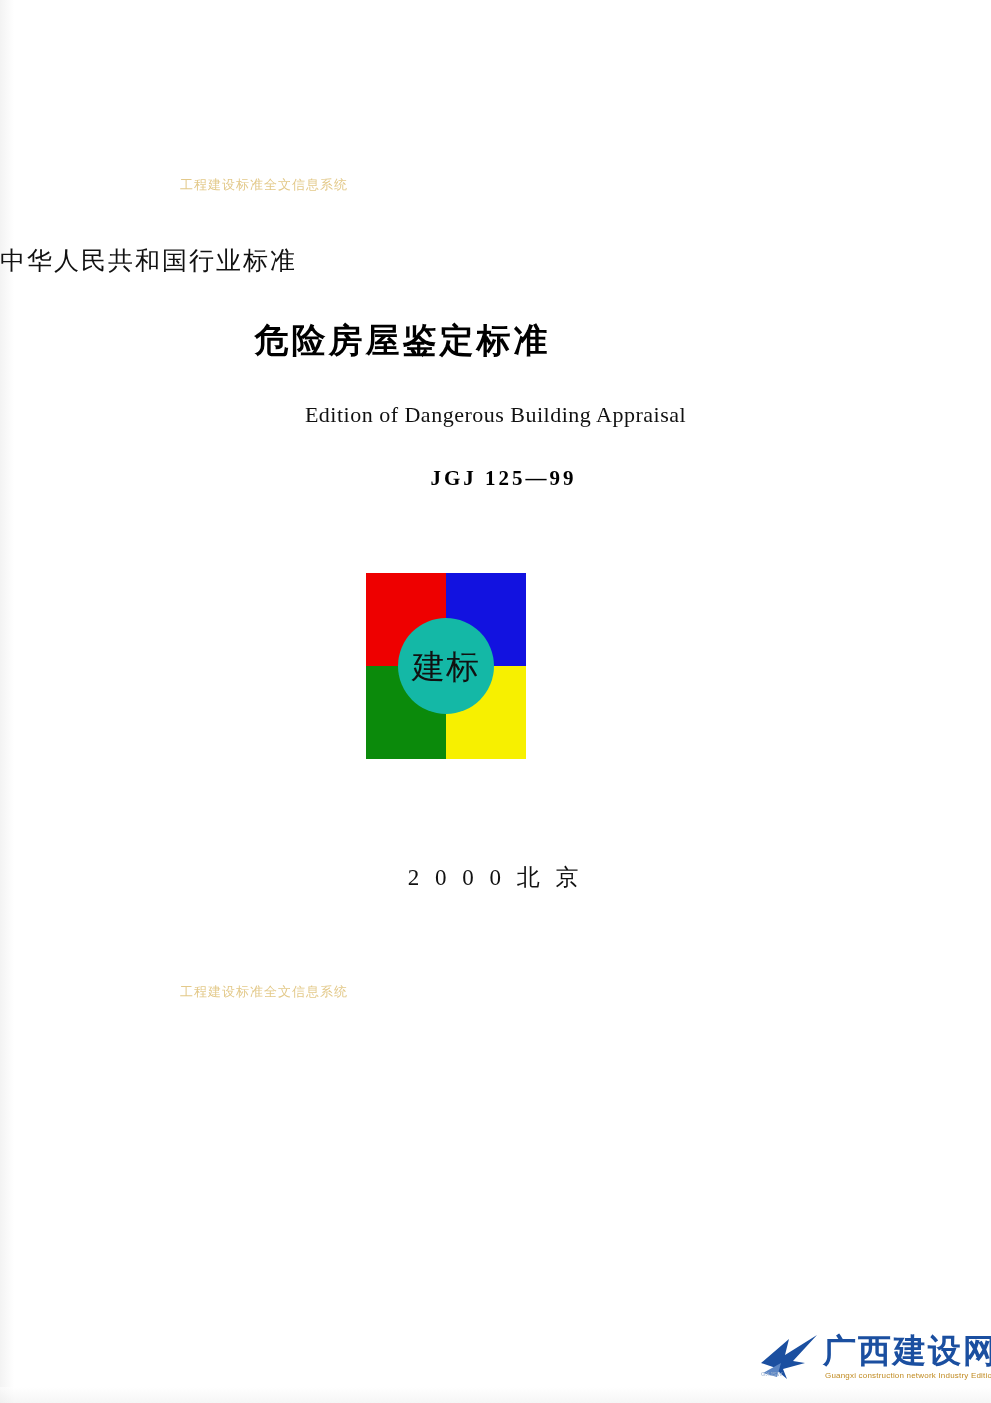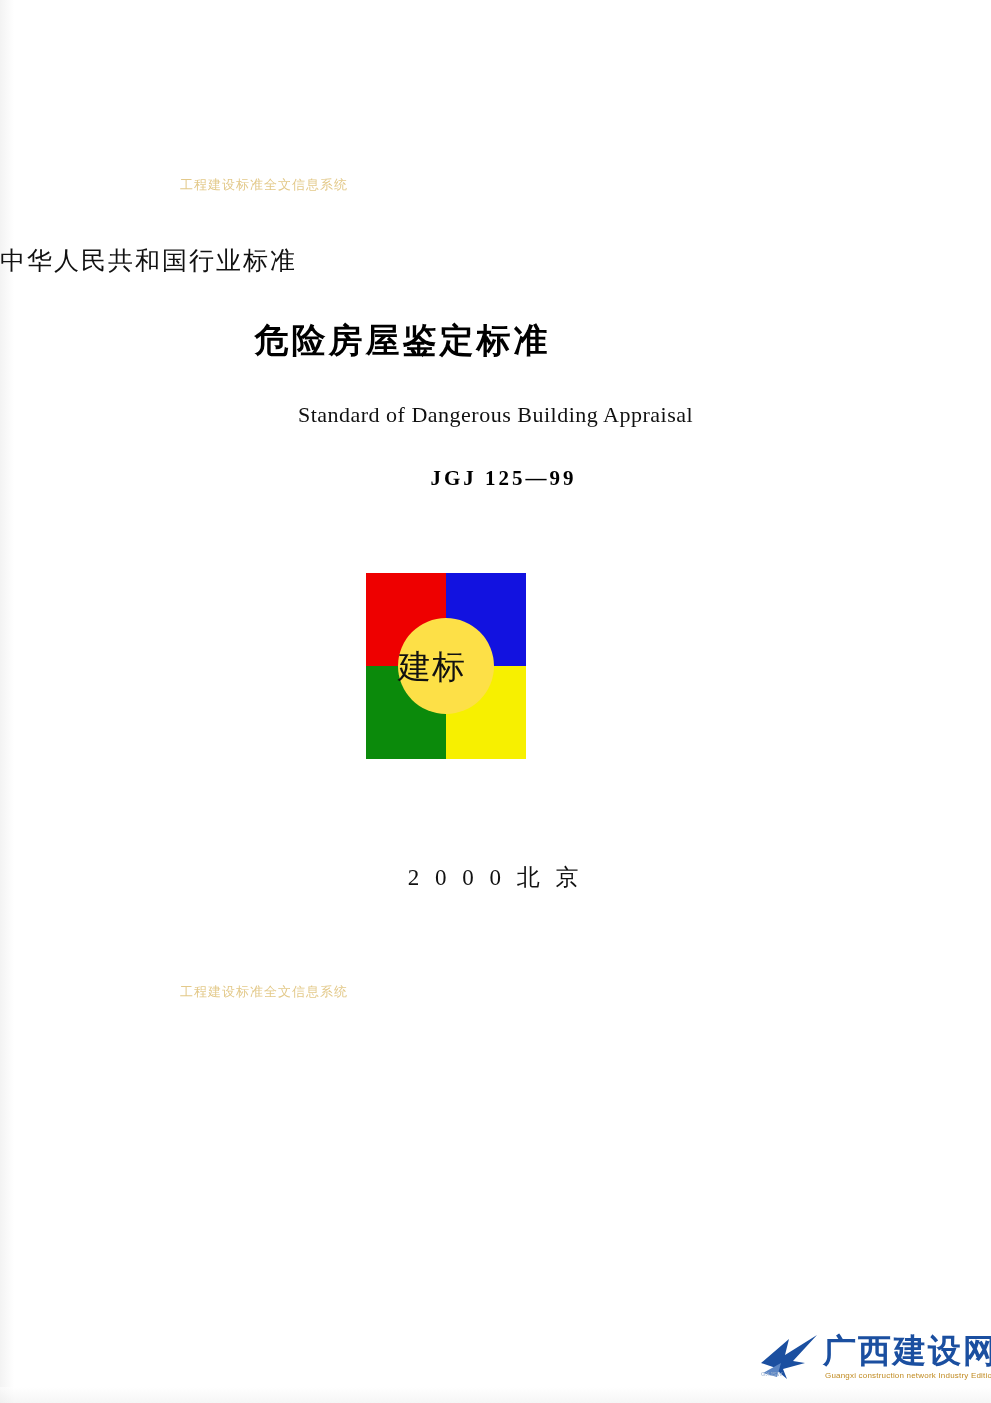--- a/index.html
+++ b/index.html
@@ -113,23 +113,24 @@
   }
   .q { width: 100%; height: 100%; }
   .emblem-circle {
     position: absolute;
     left: 50%;
     top: 50%;
     transform: translate(-50%, -50%);
     width: 96px;
     height: 96px;
     border-radius: 50%;
-    background: #fde047;
+    background: #14b8a6;
     display: flex;
     align-items: center;
+    justify-content: center;
   }
   .emblem-label {
     font-family: "DejaVu Serif", serif;
     font-size: 33px;
     font-weight: normal;
     letter-spacing: 1px;
     color: #111;
     line-height: 1;
   }
 
@@ -197,21 +198,21 @@
 
   <div class="scan-edge-left"></div>
   <div class="scan-edge-bottom"></div>
 
   <div class="watermark-text" id="wm-top">工程建设标准全文信息系统</div>
 
   <div class="std-series">中华人民共和国行业标准</div>
 
   <div class="std-title">危险房屋鉴定标准</div>
 
-  <div class="std-title-en">Standard of Dangerous Building Appraisal</div>
+  <div class="std-title-en">Edition of Dangerous Building Appraisal</div>
 
   <div class="std-code">JGJ   125—99</div>
 
   <div class="emblem">
     <div class="emblem-grid">
       <div class="q" style="background:#ee0000;"></div>
       <div class="q" style="background:#1212e0;"></div>
       <div class="q" style="background:#0b8a0b;"></div>
       <div class="q" style="background:#f7f000;"></div>
     </div>

